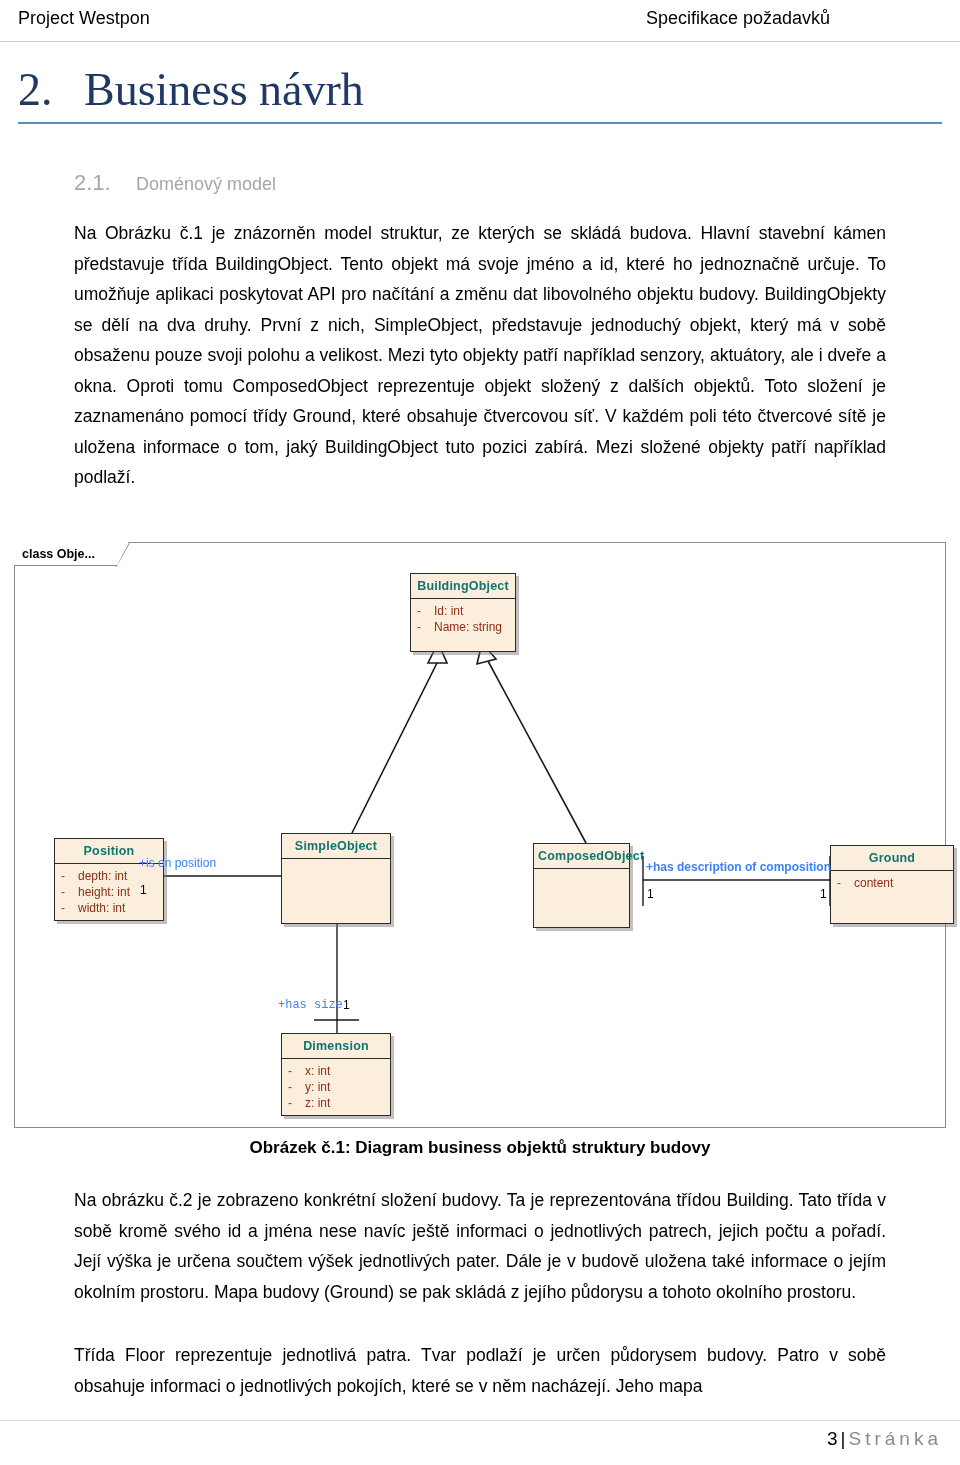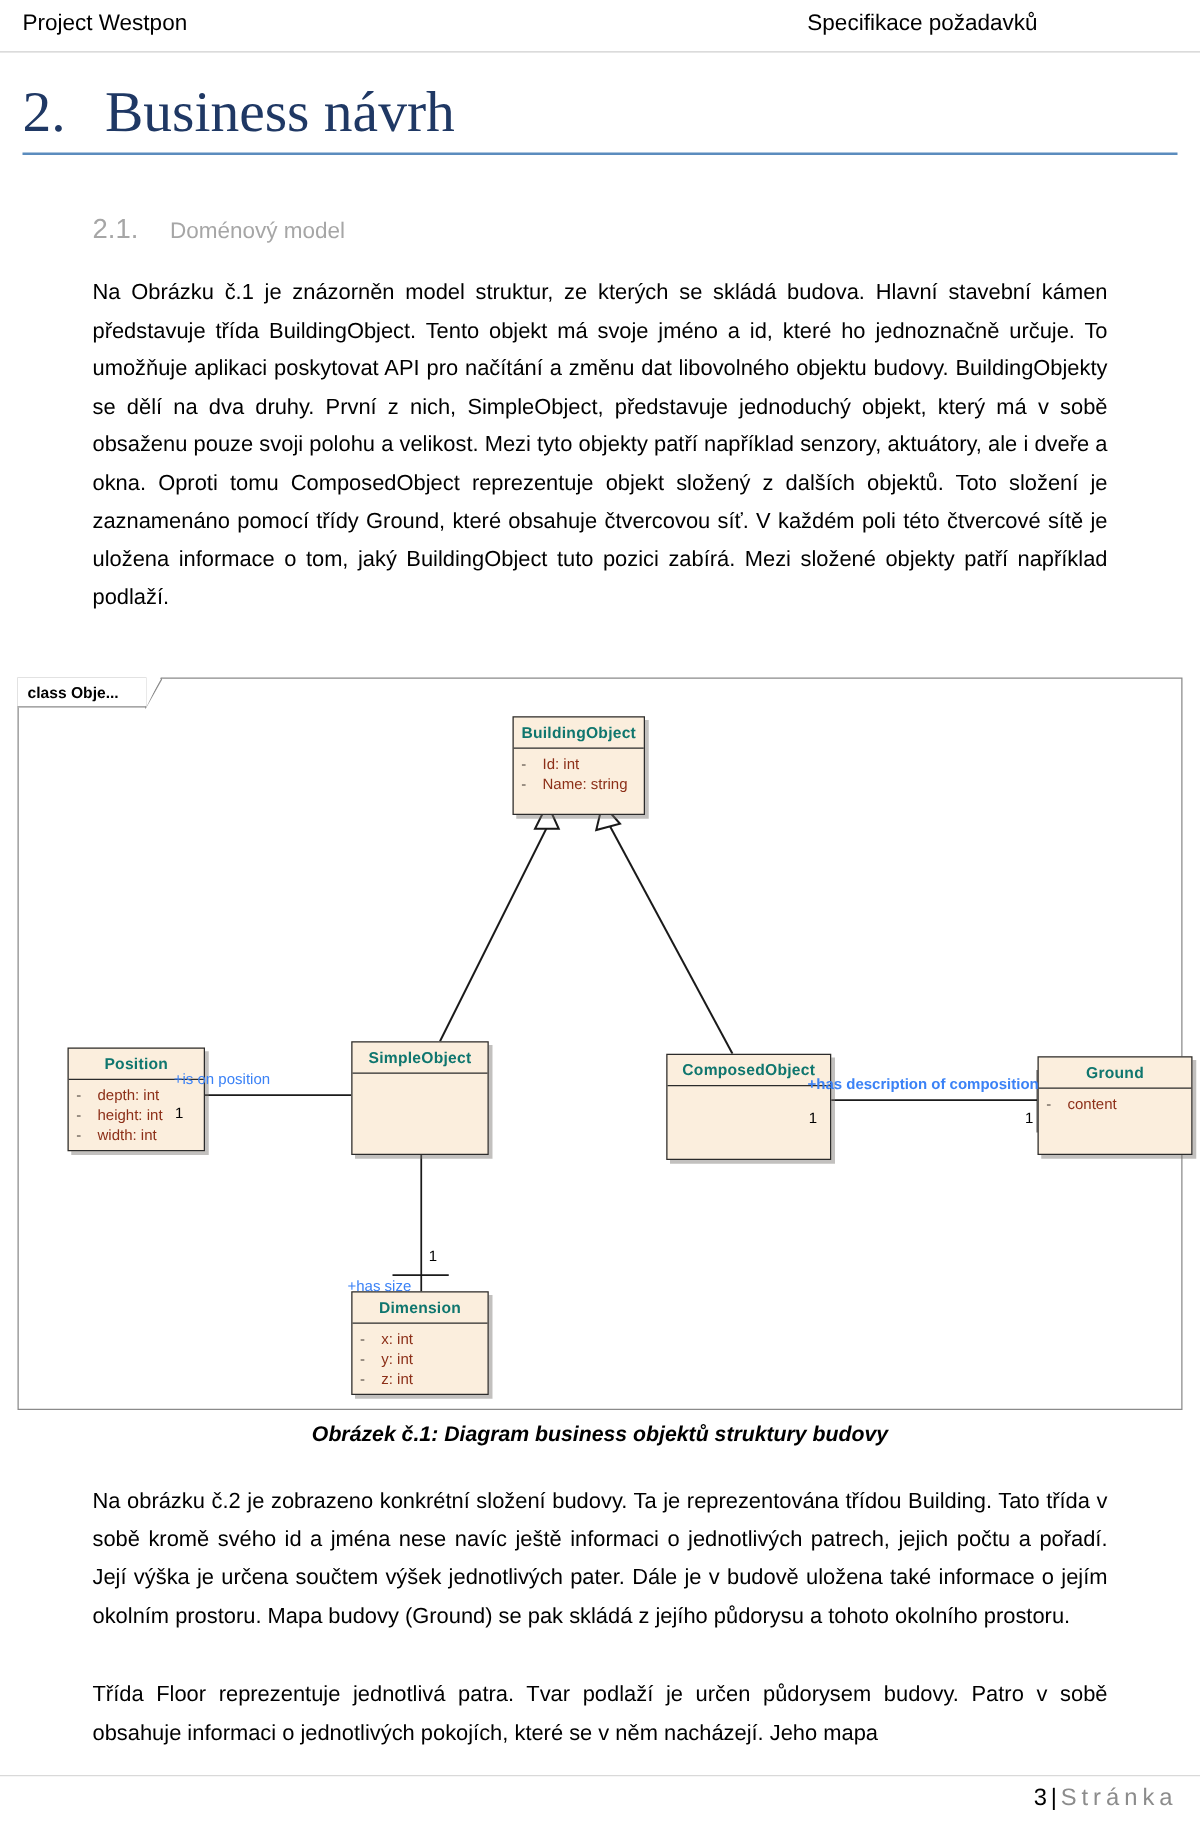--- a/index.html
+++ b/index.html
@@ -192,21 +192,20 @@
     font-size: 12px;
     color: #000;
   }
 
   
   .fig-caption {
     position: absolute;
     left: 74px; top: 1138px;
     width: 812px;
     text-align: center;
-    font-style: italic;
     font-weight: bold;
     font-size: 17px;
     color: #000;
   }
 
   
   .footer-rule {
     position: absolute;
     left: 0; top: 1420px;
     width: 960px;
@@ -314,21 +313,21 @@
         <span>width: int</span>
       </div>
     </div>
   </div>
 
   <div class="uml-class" style="left:267px; top:291px; width:110px;">
     <div class="uml-name">SimpleObject</div>
     <div class="uml-attrs" style="height:56px;"></div>
   </div>
 
-  <div class="uml-class" style="left:519px; top:301px; width:132px;">
+  <div class="uml-class" style="left:519px; top:301px; width:97px;">
     <div class="uml-name">ComposedObject</div>
     <div class="uml-attrs" style="height:50px;"></div>
   </div>
 
   <div class="uml-class" style="left:816px; top:303px; width:124px;">
     <div class="uml-name">Ground</div>
     <div class="uml-attrs" style="min-height:44px;">
       <div class="attr">
         <span class="vis">-</span>
         <span>content</span>
@@ -354,21 +353,21 @@
     </div>
   </div>
 
   <div class="assoc-label" style="left:125px; top:314px;">+is on position</div>
   <div class="mult-label" style="left:126px; top:341px;">1</div>
 
   <div class="assoc-label" style="left:632px; top:318px;font-weight:bold;">+has description of composition</div>
   <div class="mult-label" style="left:633px; top:345px;">1</div>
   <div class="mult-label" style="left:806px; top:345px;">1</div>
 
-  <div class="assoc-label" style="left:264px; top:480px;">+has size</div>
+  <div class="assoc-label" style="left:264px; top:456px;font-family:Liberation Mono, monospace;">+has size</div>
   <div class="mult-label" style="left:329px; top:456px;">1</div>
 </div>
 
 <div class="fig-caption">Obrázek č.1: Diagram business objektů struktury budovy</div>
 
 <div class="body-text" id="para-2">
   <p>Na obrázku č.2 je zobrazeno konkrétní složení budovy. Ta je reprezentována třídou Building. Tato třída v sobě kromě svého id a jména nese navíc ještě informaci o jednotlivých patrech, jejich počtu a pořadí. Její výška je určena součtem výšek jednotlivých pater. Dále je v budově uložena také informace o jejím okolním prostoru. Mapa budovy (Ground) se pak skládá z jejího půdorysu a tohoto okolního prostoru.</p>
 </div>
 
 <div class="body-text" id="para-3">

